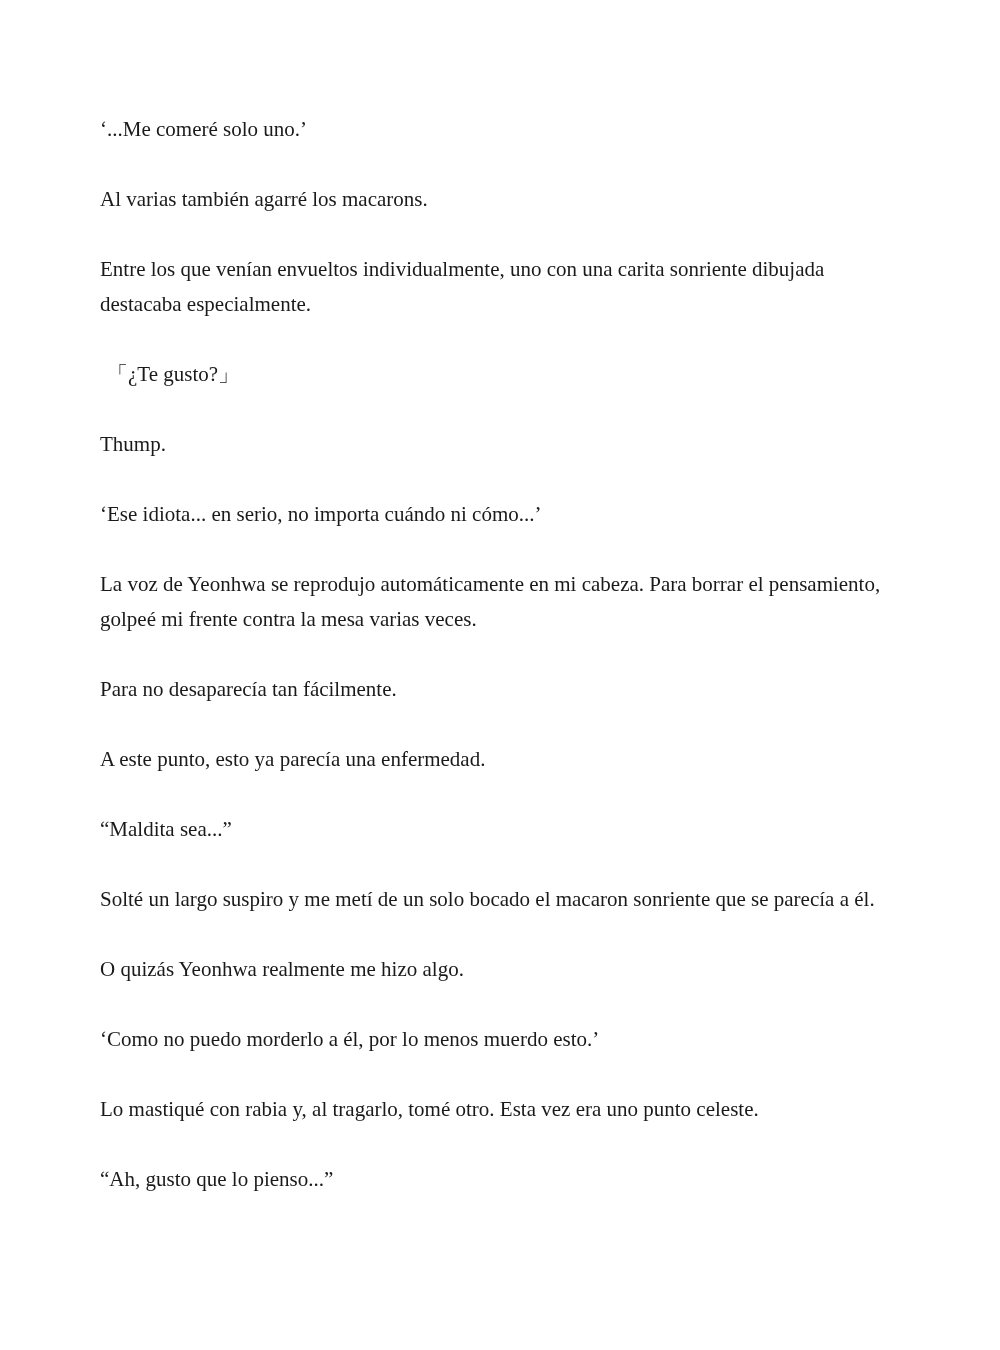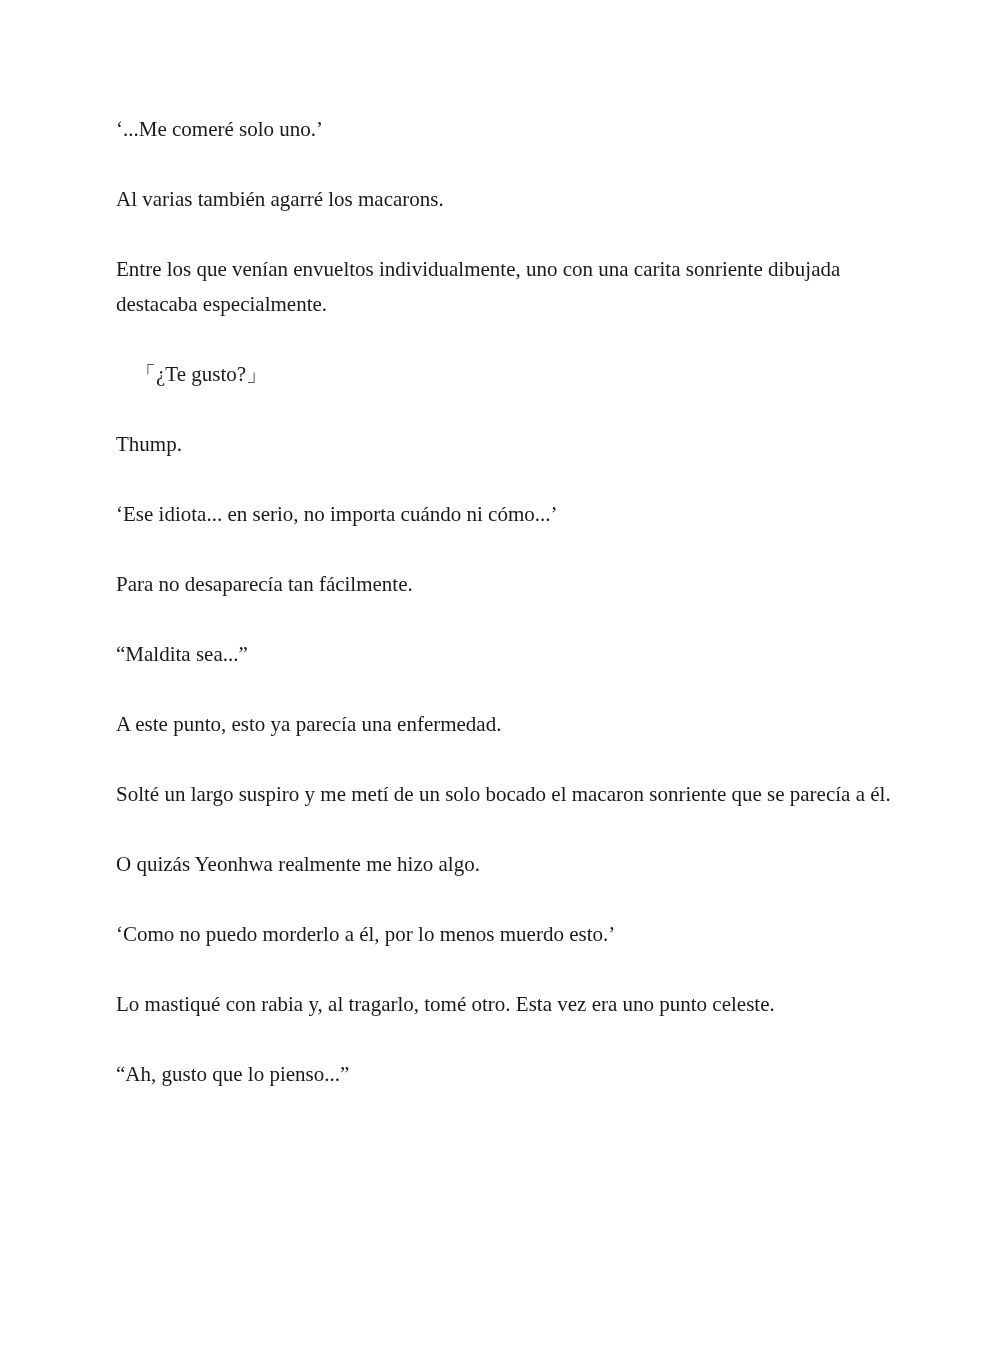--- a/index.html
+++ b/index.html
@@ -8,48 +8,49 @@
       background: #ffffff;
     }
     body {
       width: 1000px;
       height: 1350px;
       overflow: hidden;
       position: relative;
     }
     .page {
       position: absolute;
-      left: 116px;
+      left: 100px;
       top: 112px;
       width: 810px;
       font-family: "Liberation Serif", "DejaVu Serif", serif;
       font-size: 21px;
       line-height: 35px;
       color: #1a1a1a;
     }
     .para {
       margin: 0 0 35px 0;
       padding: 0;
       white-space: normal;
     }
     .para.indent {
-      margin-left: 19px;
+      margin-left: 7px;
     }
   </style>
 </head>
 <body>
 
 <div class="page">
   <p class="para">‘...Me comeré solo uno.’</p>
   <p class="para">Al varias también agarré los macarons.</p>
   <p class="para">Entre los que venían envueltos individualmente, uno con una carita sonriente dibujada destacaba especialmente.</p>
   <p class="para indent">「¿Te gusto?」</p>
   <p class="para">Thump.</p>
   <p class="para">‘Ese idiota... en serio, no importa cuándo ni cómo...’</p>
+  <p class="para">La voz de Yeonhwa se reprodujo automáticamente en mi cabeza. Para borrar el pensamiento, golpeé mi frente contra la mesa varias veces.</p>
   <p class="para">Para no desaparecía tan fácilmente.</p>
+  <p class="para">A este punto, esto ya parecía una enfermedad.</p>
   <p class="para">“Maldita sea...”</p>
-  <p class="para">A este punto, esto ya parecía una enfermedad.</p>
   <p class="para">Solté un largo suspiro y me metí de un solo bocado el macaron sonriente que se parecía a él.</p>
   <p class="para">O quizás Yeonhwa realmente me hizo algo.</p>
   <p class="para">‘Como no puedo morderlo a él, por lo menos muerdo esto.’</p>
   <p class="para">Lo mastiqué con rabia y, al tragarlo, tomé otro. Esta vez era uno punto celeste.</p>
   <p class="para">“Ah, gusto que lo pienso...”</p>
 </div>
 
 </body></html>

